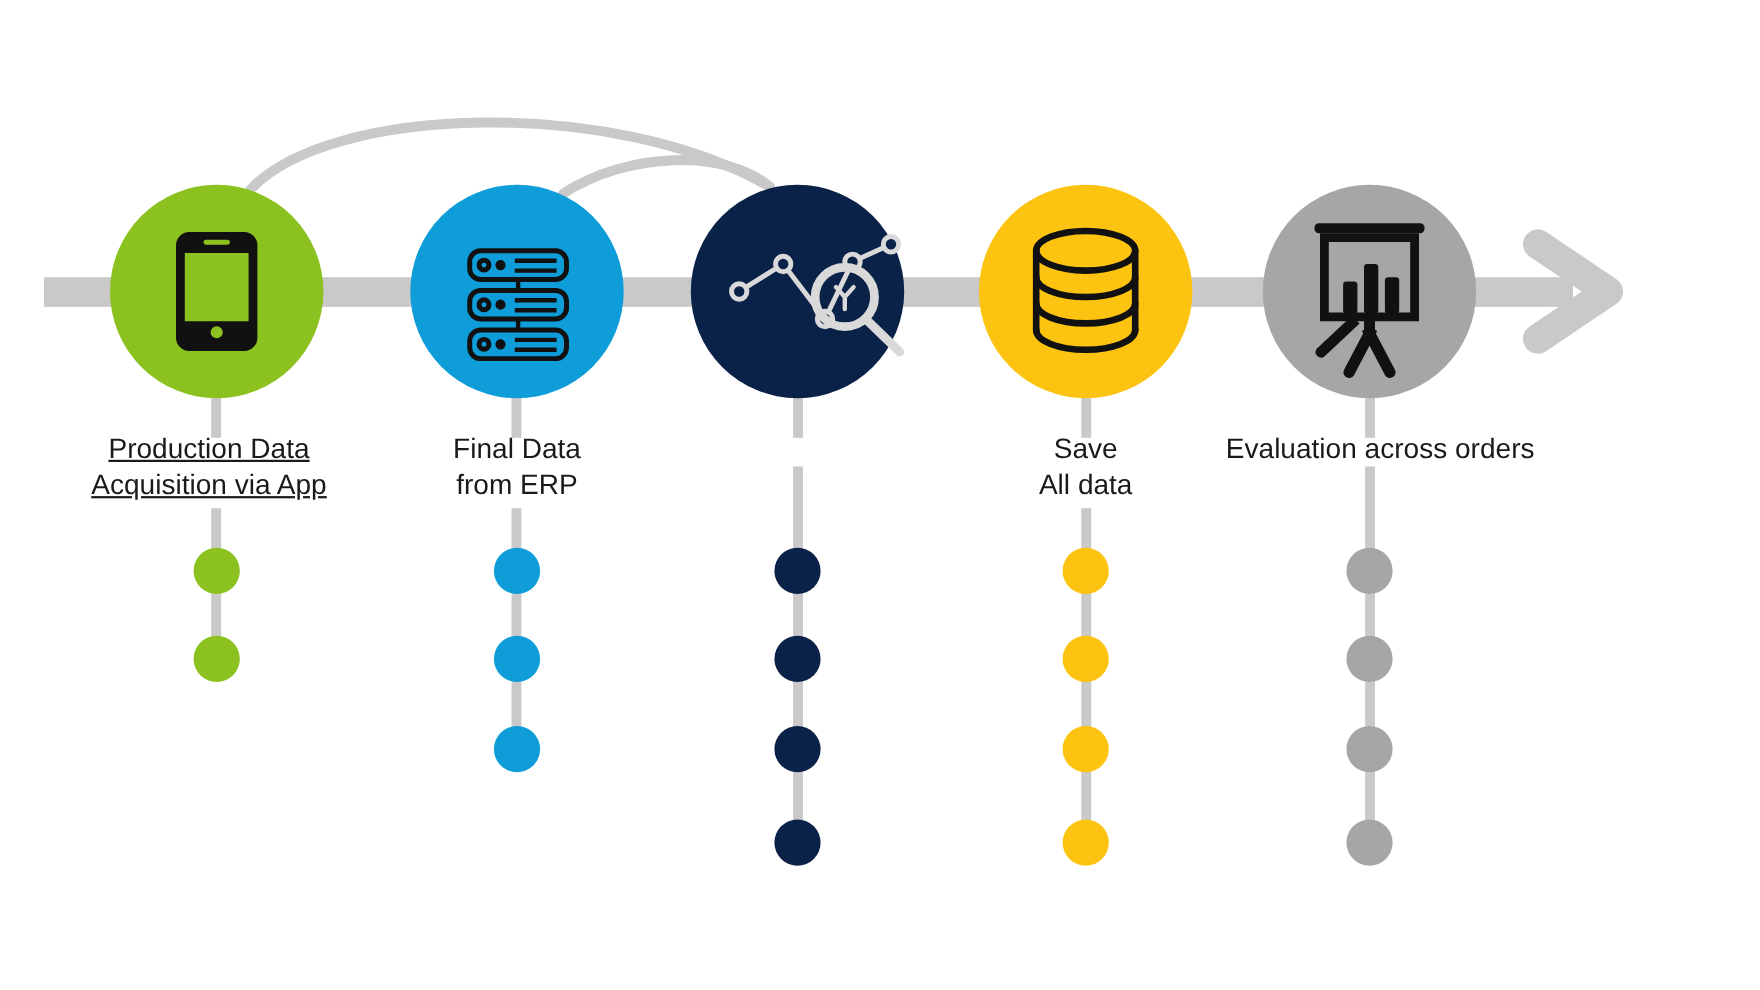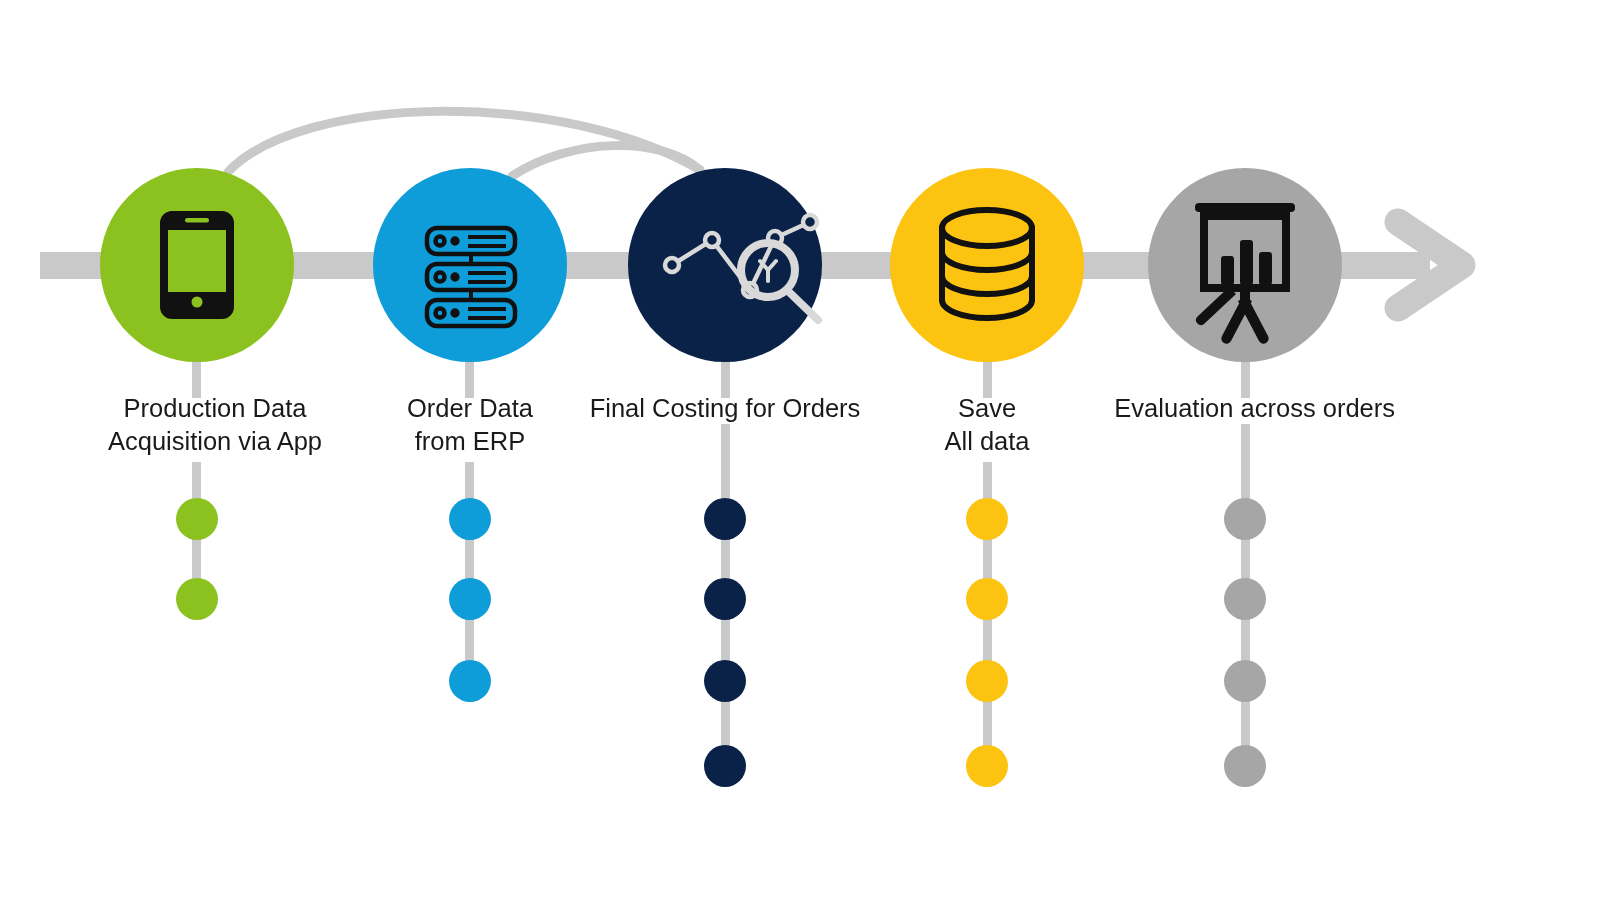--- a/index.html
+++ b/index.html
@@ -167,26 +167,25 @@
         <rect x="1240" y="240" width="13" height="45" rx="3"></rect>
         <rect x="1259" y="252" width="13" height="33" rx="3"></rect>
         <rect x="1240" y="289" width="10" height="14"></rect>
         <path d="M 1243 296 L 1222 336 a 5 5 0 0 0 9 5 L 1252 301 z"></path>
         <path d="M 1247 296 L 1268 336 a 5 5 0 0 1 -9 5 L 1238 301 z"></path>
         <path d="M 1229 287 L 1197 317 a 5 5 0 0 0 7 7 L 1236 294 z"></path>
       </g>
     </g>
   </svg>
 
-  <div class="stage-label" style="left:65px; top:392px; width:300px;">Production Data
+  <div class="stage-label" style="left:40px; top:392px; width:300px;text-decoration:underline;">Production Data
 Acquisition via App</div>
 
-  <div class="stage-label" style="left:320px; top:392px; width:300px;">Order Data
+  <div class="stage-label" style="left:320px; top:392px; width:300px;">Final Data
 from ERP</div>
 
-  <div class="stage-label" style="left:575px; top:392px; width:300px;">Final Costing for Orders</div>
 
   <div class="stage-label" style="left:837px; top:392px; width:300px;text-align:center;">Save
 All data</div>
 
   <div class="stage-label" style="left:1095px; top:392px; width:300px;text-align:right;">Evaluation across orders</div>
 
 </div>
 
 </body></html>

